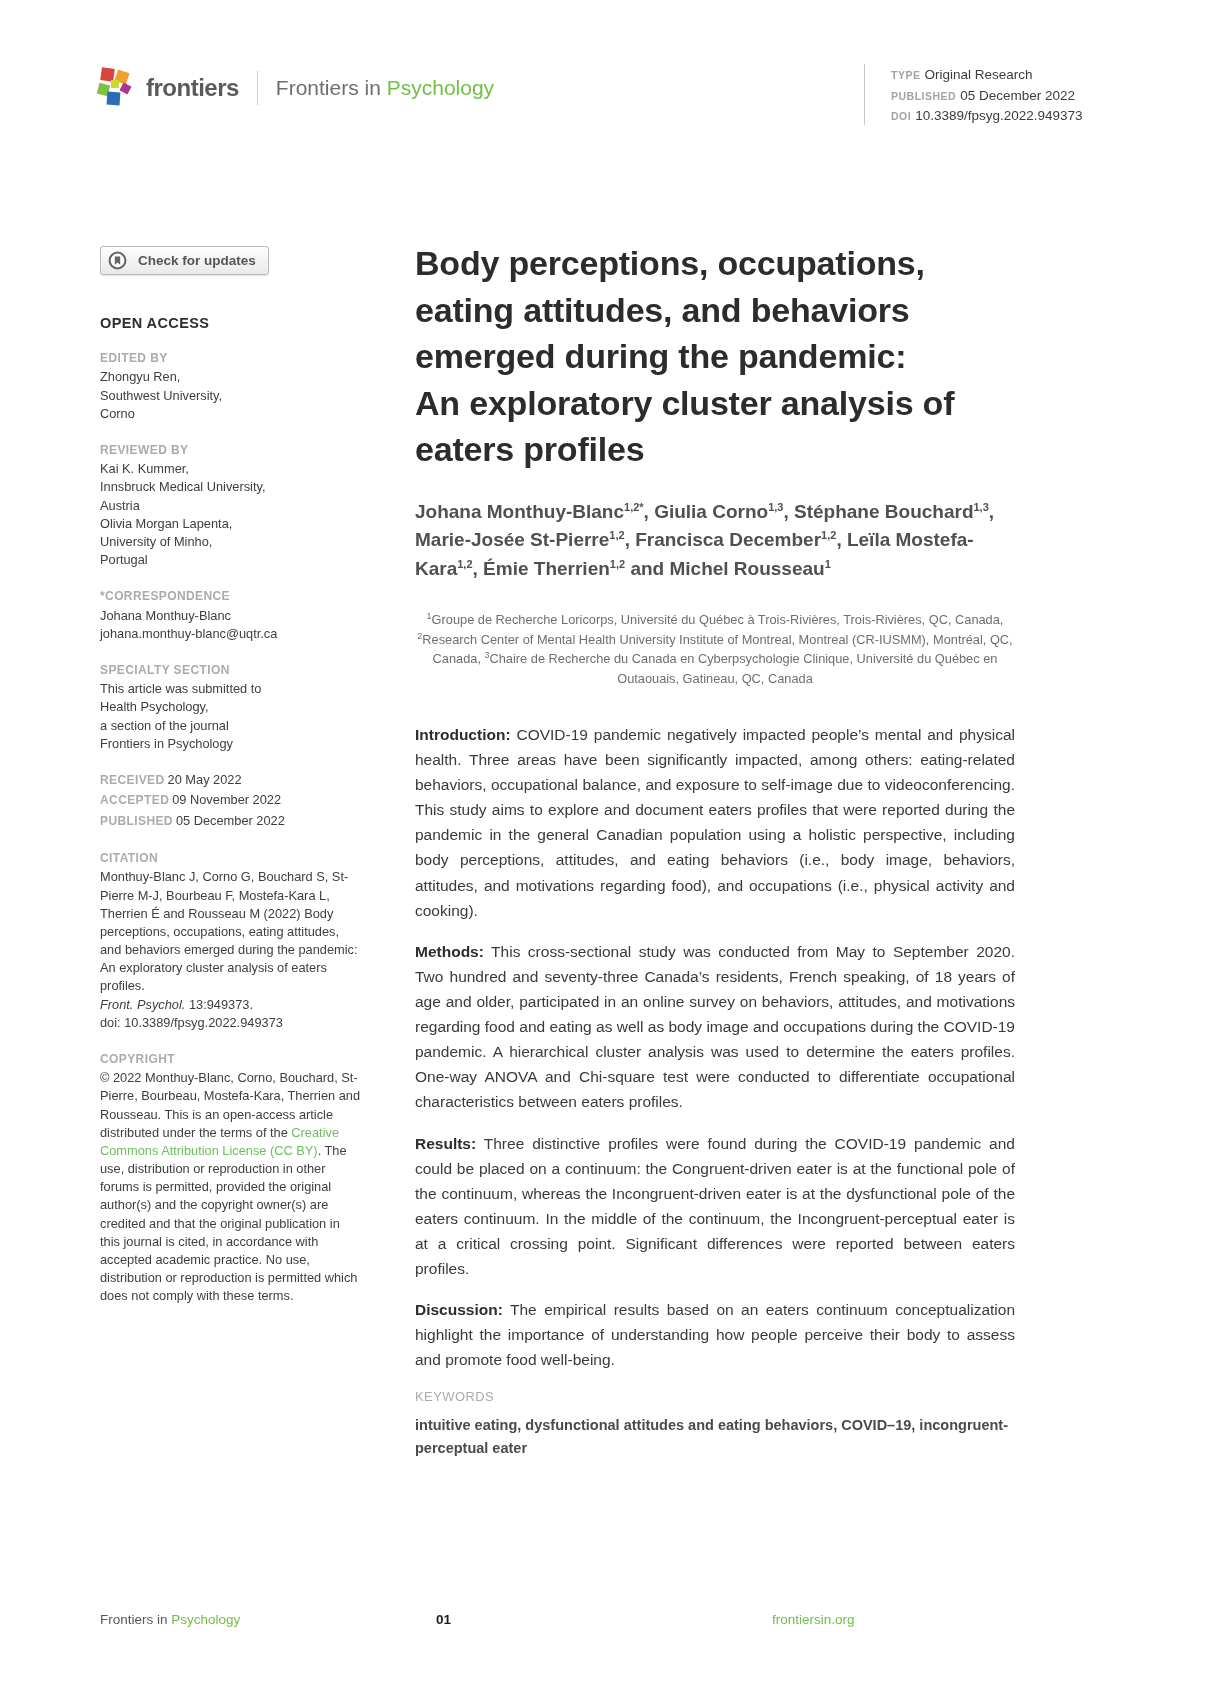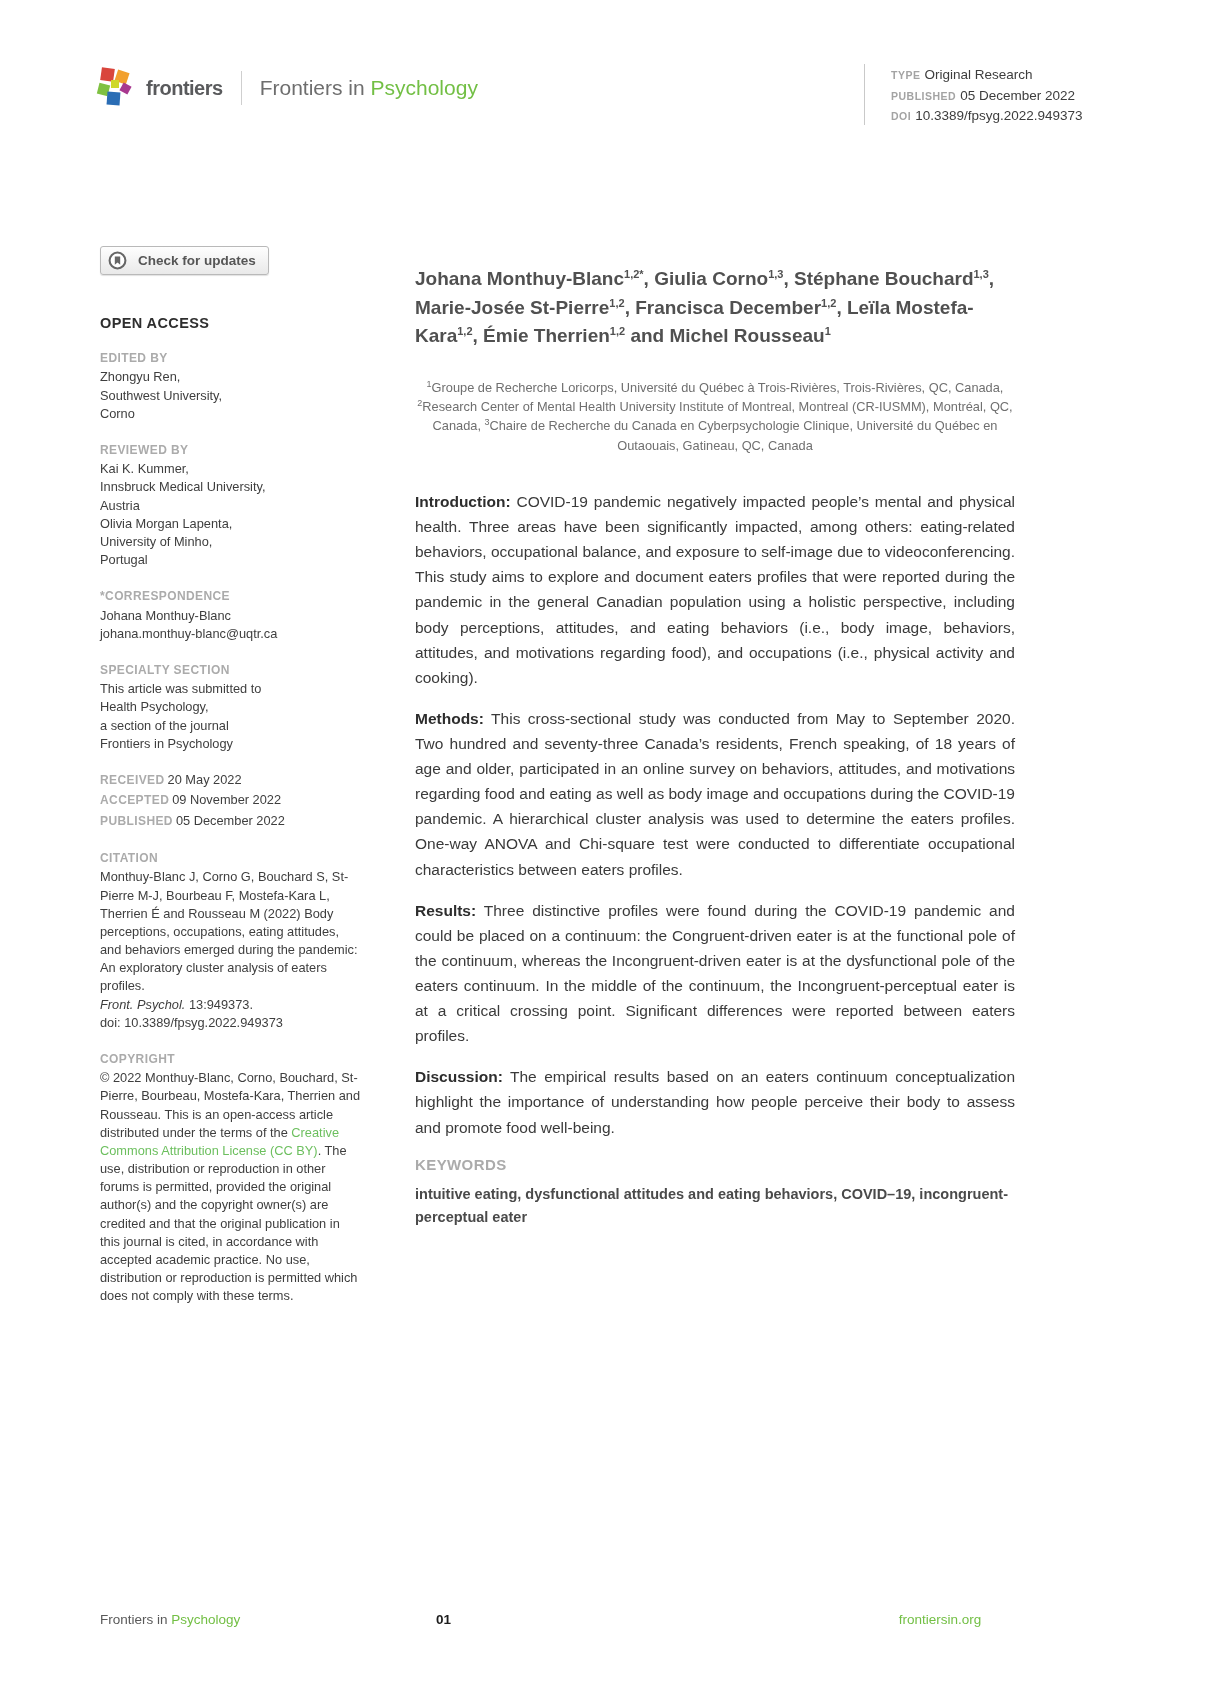--- a/index.html
+++ b/index.html
@@ -4,21 +4,21 @@
 <style>
   * { margin:0; padding:0; box-sizing:border-box; }
   html,body { background:#ffffff; }
   body { font-family:"Liberation Sans", sans-serif; color:#3b3b3b; }
   .page { position:relative; width:1208px; height:1705px; background:#fff; overflow:hidden; margin:0 auto; }
 
   
   .brand { position:absolute; left:98px; top:68px; display:flex; align-items:center; }
   .logo-mark { position:relative; width:38px; height:40px; margin-right:10px; }
   .cube { position:absolute; }
-  .logo-word { font-size:20px; font-weight:700; color:#595a5c; letter-spacing:-0.5px; }
+  .logo-word { font-size:24px; font-weight:700; color:#595a5c; letter-spacing:-0.5px; }
   .brand-divider { width:1px; height:34px; background:#cfcfcf; margin:0 18px; }
   .journal-line { font-size:21px; color:#6e6e6e; }
   .journal-line .green { color:#72bf44; }
 
   .meta { position:absolute; left:864px; top:64px; display:flex; }
   .meta-divider { width:1px; background:#c9c9c9; margin-right:26px; }
   .meta-rows { display:flex; flex-direction:column; gap:3px; padding-top:2px; }
   .meta-row { font-size:13.5px; color:#3d3d3d; line-height:1.3; }
   .meta-label { font-size:10.5px; color:#a3a3a3; letter-spacing:.5px; font-weight:700; margin-right:4px; }
 
@@ -40,28 +40,28 @@
   
   .main { position:absolute; left:415px; top:240px; width:600px; }
   .title { font-size:34px; line-height:1.37; font-weight:600; color:#2c2c2c; letter-spacing:-0.2px; }
   .authors { margin-top:25px; font-size:19px; line-height:1.5; font-weight:600; color:#505050; }
   .authors sup { font-size:11px; }
   .affiliations { margin-top:27px; font-size:12.8px; line-height:1.5; color:#6f6f6f;text-align:center; }
   .affiliations sup { font-size:9px; }
   .abstract { margin-top:34px; }
   .abstract p { font-size:15.5px; line-height:1.62; color:#3a3a3a; text-align:justify; margin-bottom:16px; }
   .abstract p b { color:#2d2d2d; }
-  .kw-label { font-size:15px; font-weight:700; color:#ababab; letter-spacing:.4px; }
+  .kw-label { font-size:13px; font-weight:400; color:#ababab; letter-spacing:.4px; }
   .kw-text { margin-top:10px; font-size:14.5px; font-weight:700; color:#4a4a4a; line-height:1.6; }
 
   
   .footer { position:absolute; left:100px; right:100px; top:1612px; display:flex; align-items:baseline; font-size:13.5px; }
   .footer .left { flex:1; color:#595959; }
   .footer .center { flex:1; color:#1d1d1d; font-weight:700; }
-  .footer .right { flex:1; text-align:center; }
+  .footer .right { flex:1; text-align:left; }
   .footer .green, .footer a { color:#72bf44; text-decoration:none; }
 </style>
 </head>
 <body>
 
 <div class="page">
 
   <div class="brand">
     <div class="logo-mark">
       <span class="cube" style="left:3px;top:0;width:13px;height:13px;background:#d9453c;transform:rotate(8deg);"></span>
@@ -144,20 +144,27 @@
 
     <div class="ssection">
       <div class="slabel">COPYRIGHT</div>
       <p class="sblock"><span>© 2022 Monthuy-Blanc, Corno, Bouchard, St-Pierre, Bourbeau, Mostefa-Kara, Therrien and Rousseau. This is an open-access article distributed under the terms of the </span><a href="#">Creative Commons Attribution License (CC BY)</a><span>. The use, distribution or reproduction in other forums is permitted, provided the original author(s) and the copyright owner(s) are credited and that the original publication in this journal is cited, in accordance with accepted academic practice. No use, distribution or reproduction is permitted which does not comply with these terms.</span></p>
     </div>
 
   </div>
 
   <div class="main">
 
+    <h1 class="title">
+      <div>Body perceptions, occupations,</div>
+      <div>eating attitudes, and behaviors</div>
+      <div>emerged during the pandemic:</div>
+      <div>An exploratory cluster analysis of</div>
+      <div>eaters profiles</div>
+    </h1>
 
     <p class="authors"><span>Johana Monthuy-Blanc</span><sup>1,2*</sup><span>, Giulia Corno</span><sup>1,3</sup><span>, Stéphane Bouchard</span><sup>1,3</sup><span>, Marie-Josée St-Pierre</span><sup>1,2</sup><span>, Francisca December</span><sup>1,2</sup><span>, Leïla Mostefa-Kara</span><sup>1,2</sup><span>, Émie Therrien</span><sup>1,2</sup><span> and Michel Rousseau</span><sup>1</sup></p>
 
     <p class="affiliations"><sup>1</sup><span>Groupe de Recherche Loricorps, Université du Québec à Trois-Rivières, Trois-Rivières, QC, Canada, </span><sup>2</sup><span>Research Center of Mental Health University Institute of Montreal, Montreal (CR-IUSMM), Montréal, QC, Canada, </span><sup>3</sup><span>Chaire de Recherche du Canada en Cyberpsychologie Clinique, Université du Québec en Outaouais, Gatineau, QC, Canada</span></p>
 
     <div class="abstract">
       <p><b>Introduction:</b> <span>COVID-19 pandemic negatively impacted people’s mental and physical health. Three areas have been significantly impacted, among others: eating-related behaviors, occupational balance, and exposure to self-image due to videoconferencing. This study aims to explore and document eaters profiles that were reported during the pandemic in the general Canadian population using a holistic perspective, including body perceptions, attitudes, and eating behaviors (i.e., body image, behaviors, attitudes, and motivations regarding food), and occupations (i.e., physical activity and cooking).</span></p>
       <p><b>Methods:</b> <span>This cross-sectional study was conducted from May to September 2020. Two hundred and seventy-three Canada’s residents, French speaking, of 18 years of age and older, participated in an online survey on behaviors, attitudes, and motivations regarding food and eating as well as body image and occupations during the COVID-19 pandemic. A hierarchical cluster analysis was used to determine the eaters profiles. One-way ANOVA and Chi-square test were conducted to differentiate occupational characteristics between eaters profiles.</span></p>
       <p><b>Results:</b> <span>Three distinctive profiles were found during the COVID-19 pandemic and could be placed on a continuum: the Congruent-driven eater is at the functional pole of the continuum, whereas the Incongruent-driven eater is at the dysfunctional pole of the eaters continuum. In the middle of the continuum, the Incongruent-perceptual eater is at a critical crossing point. Significant differences were reported between eaters profiles.</span></p>
       <p><b>Discussion:</b> <span>The empirical results based on an eaters continuum conceptualization highlight the importance of understanding how people perceive their body to assess and promote food well-being.</span></p>

